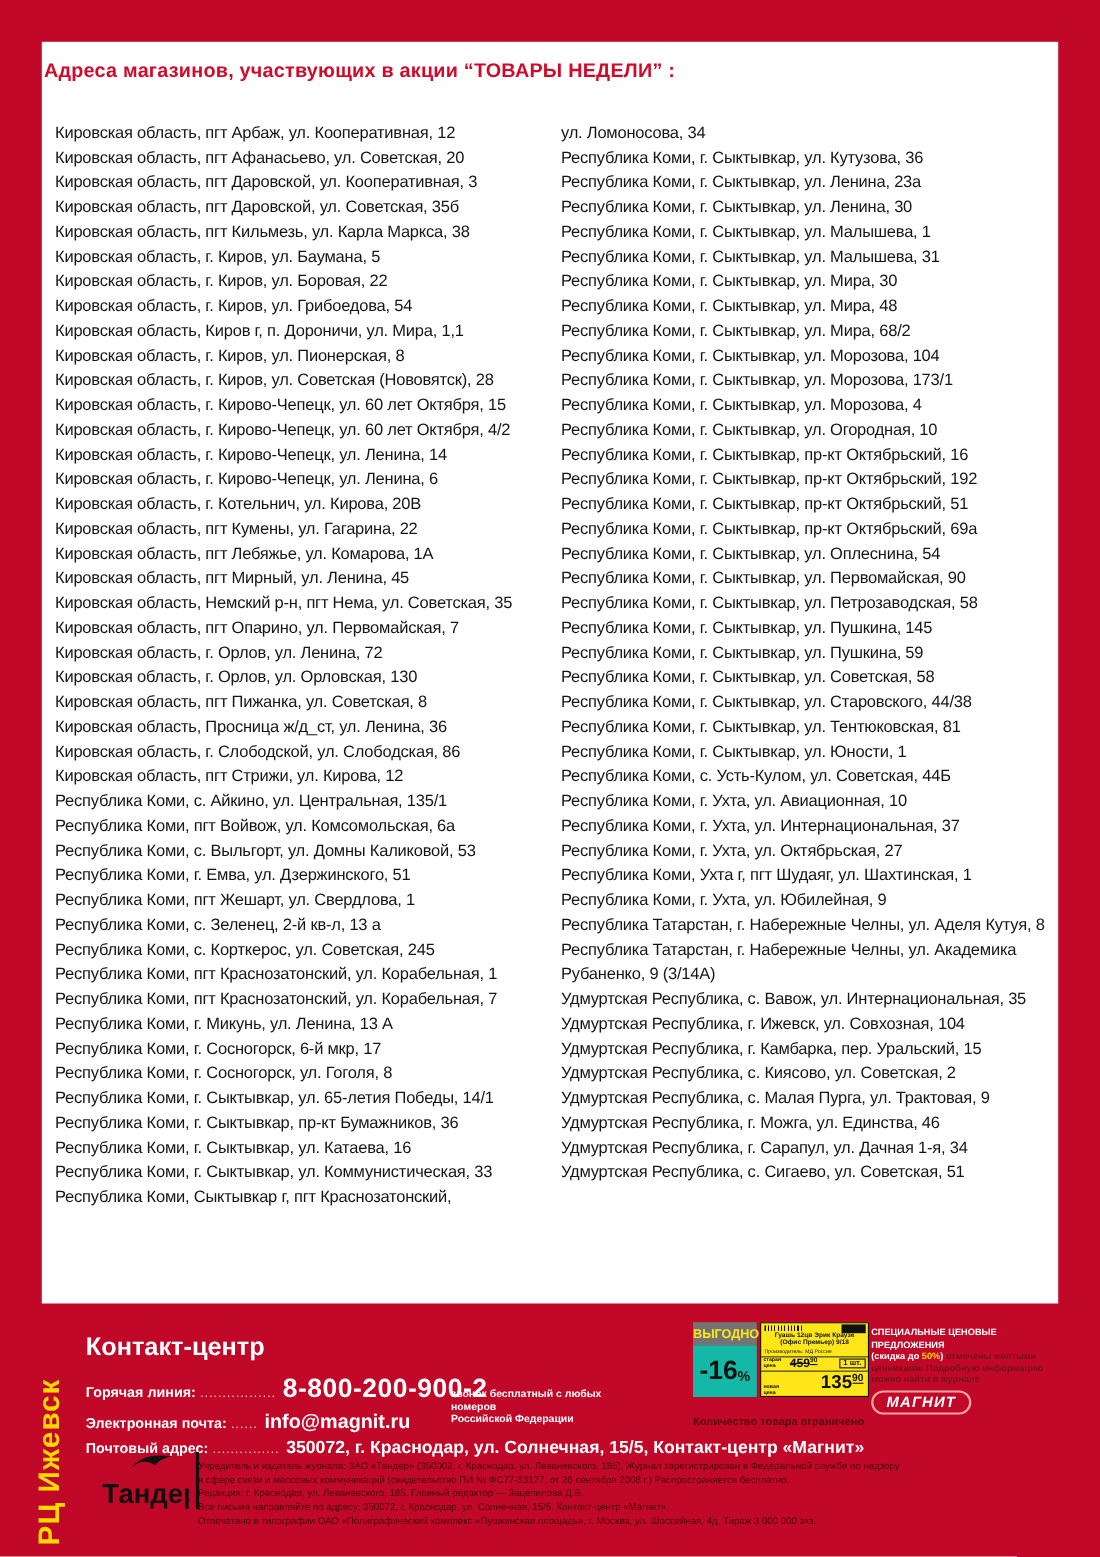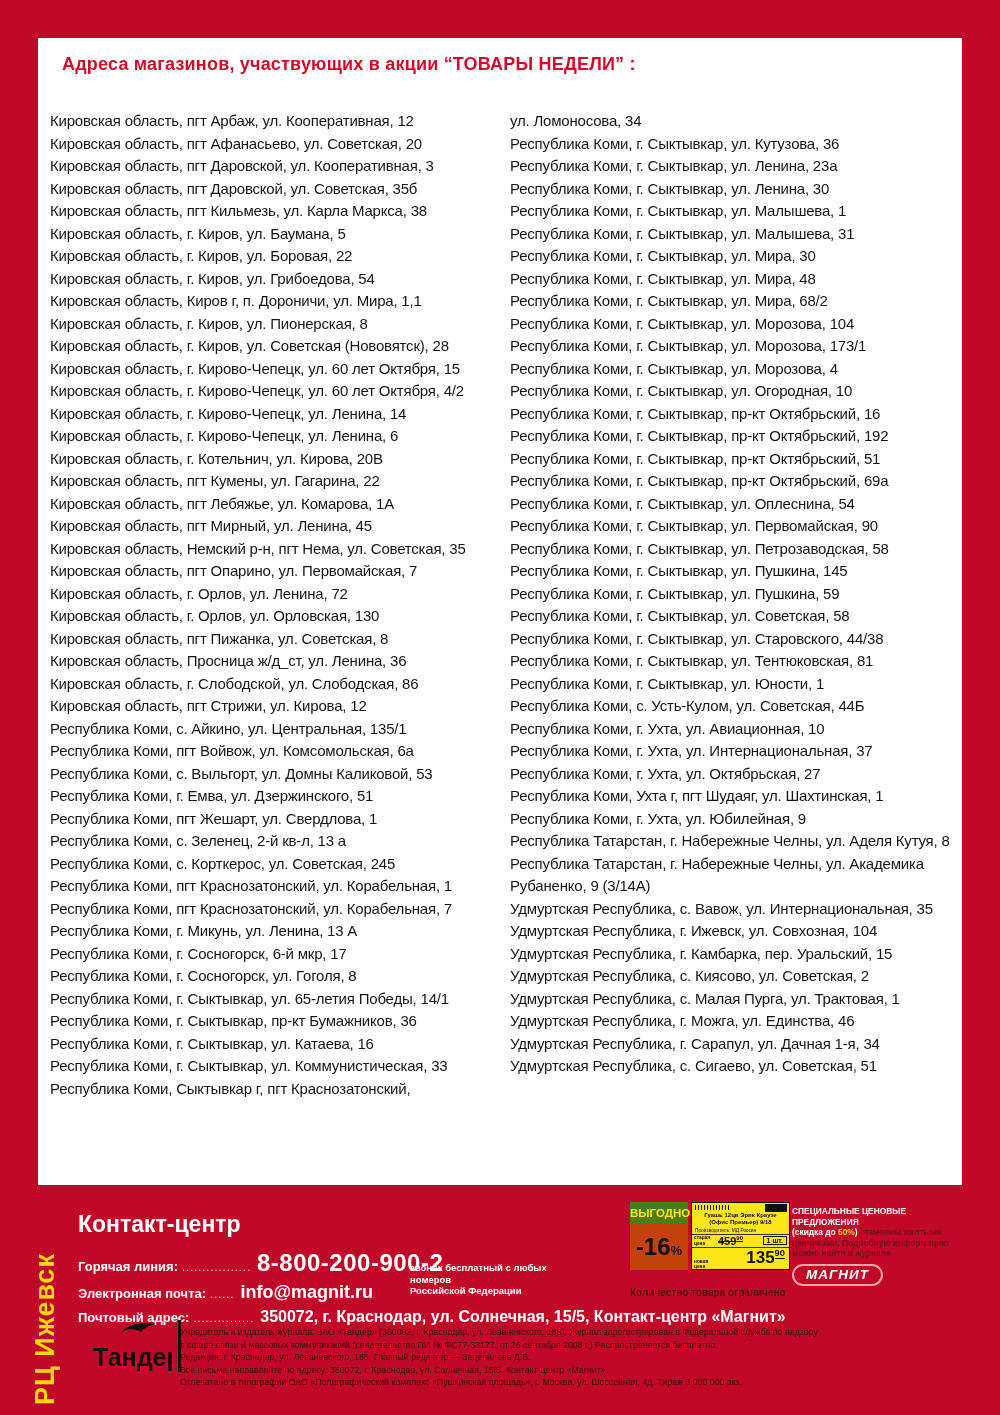--- a/index.html
+++ b/index.html
@@ -10,21 +10,21 @@
     font-family:"Liberation Sans", sans-serif;
     overflow:hidden;
   }
   
   .white-panel {
     position:absolute; left:38px; top:38px;
     width:924px; height:1147px;
     background:#ffffff;
   }
   .title {
-    position:absolute; left:24px; top:16px;
+    position:absolute; left:2px; top:16px;
     font-size:18px; font-weight:bold;
     color:#cf0b2c; letter-spacing:0.2px;
   }
   .col { position:absolute; top:72px; }
   .col-left  { left:12px;  width:452px; }
   .col-right { left:472px; width:450px; }
   .addr-line {
     font-size:15px; line-height:22.5px;
     color:#151515; letter-spacing:-0.2px;
     white-space:nowrap;
@@ -50,26 +50,26 @@
     position:absolute; left:410px; top:56px;
     color:#fff; font-size:9.5px; line-height:11.5px; font-weight:bold;
     width:170px;
     margin-top:21px;
   }
   
   .promo { position:absolute; left:630px; top:17px; width:160px; }
   .badge { display:flex; height:68px; }
   .badge-left { width:58px; display:flex; flex-direction:column; margin-right:3px; }
   .vygodno {
-    background:#4d7c0f; color:#ffe619;
+    background:#737373; color:#ffe619;
     font-size:11.5px; font-weight:bold; text-align:center;
     padding:5px 0 4px;
   }
   .pct {
-    flex:1; background:#c2410c; color:#101010;
+    flex:1; background:#14b8a6; color:#101010;
     display:flex; align-items:center; justify-content:center;
     font-weight:bold;
   }
   .pct-num { font-size:24px; }
   .pct-sign { font-size:13px; margin-top:7px; }
   .tag {
     flex:1; background:#ffe619; border:1px solid #101010;
     position:relative; display:flex; flex-direction:column;
   }
   .tag-top { position:relative; height:10px; }
@@ -197,21 +197,21 @@
         <div class="addr-line">Республика Коми, г. Ухта, ул. Октябрьская, 27</div>
         <div class="addr-line">Республика Коми, Ухта г, пгт Шудаяг, ул. Шахтинская, 1</div>
         <div class="addr-line">Республика Коми, г. Ухта, ул. Юбилейная, 9</div>
         <div class="addr-line">Республика Татарстан, г. Набережные Челны, ул. Аделя Кутуя, 8</div>
         <div class="addr-line">Республика Татарстан, г. Набережные Челны, ул. Академика</div>
         <div class="addr-line">Рубаненко, 9 (3/14А)</div>
         <div class="addr-line">Удмуртская Республика, с. Вавож, ул. Интернациональная, 35</div>
         <div class="addr-line">Удмуртская Республика, г. Ижевск, ул. Совхозная, 104</div>
         <div class="addr-line">Удмуртская Республика, г. Камбарка, пер. Уральский, 15</div>
         <div class="addr-line">Удмуртская Республика, с. Киясово, ул. Советская, 2</div>
-        <div class="addr-line">Удмуртская Республика, с. Малая Пурга, ул. Трактовая, 1</div>
+        <div class="addr-line">Удмуртская Республика, с. Малая Пурга, ул. Трактовая, 9</div>
         <div class="addr-line">Удмуртская Республика, г. Можга, ул. Единства, 46</div>
         <div class="addr-line">Удмуртская Республика, г. Сарапул, ул. Дачная 1-я, 34</div>
         <div class="addr-line">Удмуртская Республика, с. Сигаево, ул. Советская, 51</div>
       </div>
   </div>
 
   <div class="footer">
 
     <div class="rc-label">РЦ Ижевск</div>
 

